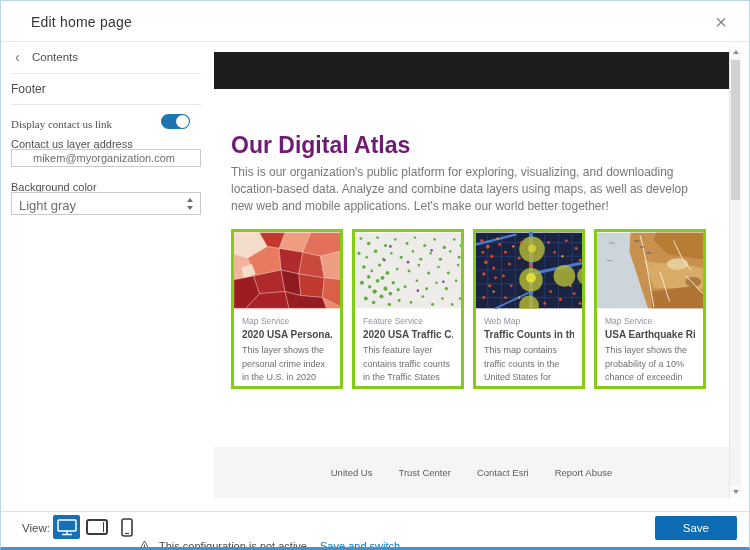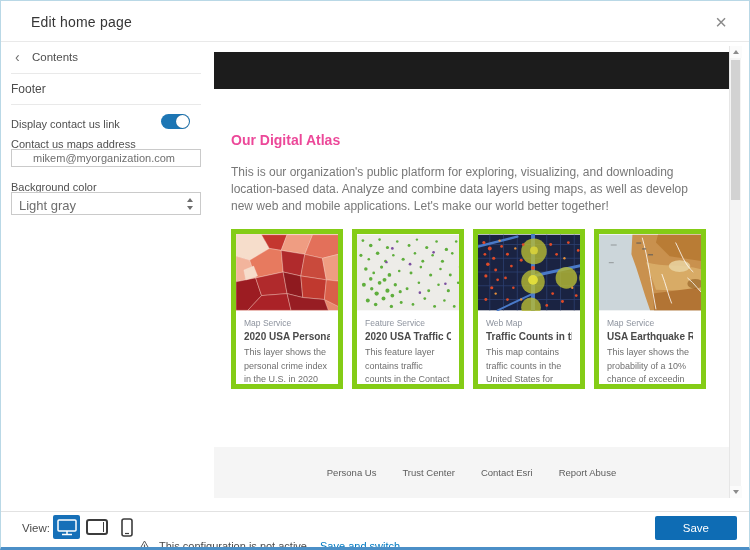--- a/index.html
+++ b/index.html
@@ -33,24 +33,24 @@
   }
   .select .sel-text { position:absolute; left:7px; top:5px; font-size:13px; color:#6e6e6e; }
   .spinner { position:absolute; right:6px; top:4px; width:8px; height:14px; }
   .spinner .up, .spinner .dn { position:absolute; left:1px; width:0; height:0; border-left:3.5px solid transparent; border-right:3.5px solid transparent; }
   .spinner .up { top:1px; border-bottom:4px solid #6e6e6e; }
   .spinner .dn { bottom:1px; border-top:4px solid #6e6e6e; }
 
   
   .page { position:absolute; left:213px; top:51px; width:515px; height:446px; background:#fff; }
   .page-header { position:absolute; left:0; top:0; width:100%; height:37px; background:#1c1c1c; }
-  .hero-title { position:absolute; left:17px; top:80px; font-size:14px; font-weight:bold; color:#ec4899; }
+  .hero-title { position:absolute; left:17px; top:80px; font-size:23px; font-weight:bold; color:#701a75; }
   .hero-text { position:absolute; left:17px; top:112px; width:480px; font-size:12px; color:#787878; line-height:17px; }
   .cards { position:absolute; left:17px; top:177px; display:flex; gap:9px; }
-  .card { width:112px; height:160px; background:#fff; border:5px solid #84cc16; overflow:hidden; cursor:pointer; }
+  .card { width:112px; height:160px; background:#fff; border:3px solid #84cc16; overflow:hidden; cursor:pointer; }
   .card svg { display:block; width:110px; height:77px; }
   .card-body { padding:7px 8px 0 8px; }
   .card-type { font-size:8.5px; color:#8d939e; margin-bottom:3px; }
   .card-title { font-size:10px; font-weight:bold; color:#4a4a4a; margin-bottom:4px; white-space:nowrap; overflow:hidden; }
   .card-desc { font-size:9px; color:#6f6f6f; line-height:13.5px; height:41px; overflow:hidden; }
   .page-footer { position:absolute; left:0; top:395px; width:100%; height:51px; background:#f5f5f5;
                  display:flex; align-items:center; justify-content:center; gap:26px; }
   .pf-link { font-size:9.5px; color:#5c5c5c; cursor:pointer; }
 
   
@@ -87,26 +87,26 @@
 
   <div class="panel">
     <div class="back-row">
       <span class="back-chev">‹</span>
       <span class="back-label">Contents</span>
     </div>
     <div class="panel-div" style="top:31px;"></div>
     <div class="sect-label">Footer</div>
     <div class="panel-div" style="top:62px;"></div>
 
-    <div class="fld-label" style="top:76px;">Display contact us link</div>
+    <div class="fld-label" style="top:76px;font-family:Liberation Serif, serif;">Display contact us link</div>
     <div class="toggle">
       <div class="knob"></div>
     </div>
 
-    <div class="fld-label" style="top:96px;">Contact us maps address</div>
+    <div class="fld-label" style="top:96px;">Contact us layer address</div>
     <input class="text-input" type="text" value="mikem@myorganization.com" style="">
 
     <div class="fld-label" style="top:139px;">Background color</div>
     <div class="select">
       <span class="sel-text">Light gray</span>
       <span class="spinner">
           <span class="up"></span>
           <span class="dn"></span>
         </span>
     </div>
@@ -221,21 +221,21 @@
               <circle cx="78" cy="18" r="1.3"></circle>
               <circle cx="54" cy="30" r="1.4"></circle>
               <circle cx="90" cy="50" r="1.3"></circle>
               <circle cx="30" cy="28" r="1.2"></circle>
               <circle cx="64" cy="59" r="1.3"></circle>
           </g>
         </svg>
         <div class="card-body">
           <div class="card-type">Feature Service</div>
           <div class="card-title">2020 USA Traffic C...</div>
-          <div class="card-desc">This feature layer contains traffic counts in the Contact States</div>
+          <div class="card-desc">This feature layer contains traffic counts in the Traffic States</div>
         </div>
       </div>
 
       <div class="card">
         <svg viewBox="0 0 112 77">
           <rect width="112" height="77" fill="#1a2342"></rect>
           <g stroke="#2d4070" stroke-width="0.8">
             <line x1="0" y1="10" x2="112" y2="10"></line>
               <line x1="0" y1="24" x2="112" y2="24"></line>
               <line x1="0" y1="38" x2="112" y2="38"></line>
@@ -336,21 +336,21 @@
         <div class="card-body">
           <div class="card-type">Map Service</div>
           <div class="card-title">USA Earthquake Risk</div>
           <div class="card-desc">This layer shows the probability of a 10% chance of exceedin</div>
         </div>
       </div>
 
     </div>
 
     <div class="page-footer">
-      <span class="pf-link">Persona Us</span>
+      <span class="pf-link">United Us</span>
       <span class="pf-link">Trust Center</span>
       <span class="pf-link">Contact Esri</span>
       <span class="pf-link">Report Abuse</span>
     </div>
   </div>
 
   <div class="scrollbar">
     <div class="sb-btn sb-up">
       <svg width="6" height="4" viewBox="0 0 6 4">
           <polygon points="3,0 6,4 0,4" fill="#8c8c8c"></polygon>

